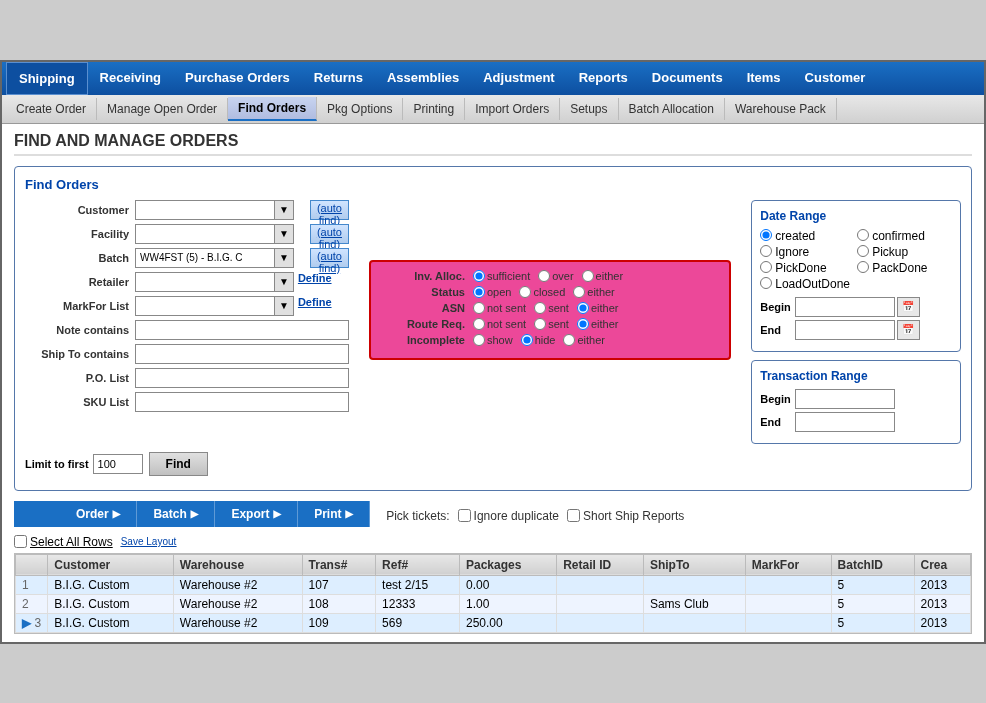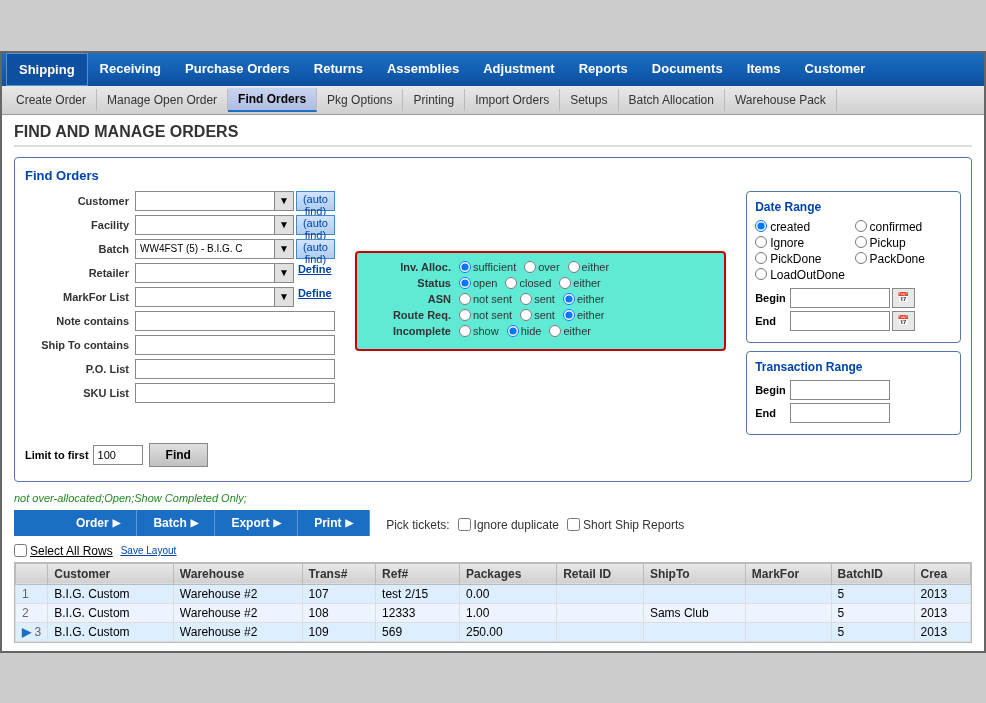--- a/index.html
+++ b/index.html
@@ -28,25 +28,25 @@
     .form-left { flex: 1; }
     .form-middle { width: 380px; }
     .form-right { width: 220px; }
     
     .form-row { display: flex; align-items: center; margin-bottom: 4px; }
     .form-label { width: 110px; text-align: right; font-weight: bold; color: #333; padding-right: 6px; font-size: 11px; }
     .form-input { border: 1px solid #888; padding: 2px 4px; height: 20px; font-size: 11px; flex: 1; }
     .form-input-with-btn { display: flex; flex: 1; }
     .form-input-with-btn input { border: 1px solid #888; padding: 2px 4px; height: 20px; font-size: 10px; flex: 1; }
     .dropdown-btn { border: 1px solid #888; border-left: none; background: #e0e0e0; padding: 0 4px; height: 20px; cursor: pointer; font-size: 10px; }
-    .auto-find-btn { border: 1px solid #4488cc; background: linear-gradient(to bottom, #d0e4ff, #b0ccee); padding: 1px 6px; height: 20px; cursor: pointer; color: #0044aa; font-size: 11px; margin-left: 2px; }
+    .auto-find-btn { border: 1px solid #4488cc; background: linear-gradient(to bottom, #d0e4ff, #b0ccee); padding: 1px 6px; height: 20px; cursor: pointer; color: #0044aa; font-size: 11px; margin-left: 16px; text-decoration: underline; }
     .define-link { color: #0044aa; font-weight: bold; text-decoration: underline; cursor: pointer; margin-left: 4px; font-size: 11px; }
     
     
-    .options-box { border: 2px solid #cc0000; border-radius: 4px; padding: 8px 12px; background: #5eead4; }
+    .options-box { border: 2px solid #cc0000; border-radius: 4px; padding: 8px 12px; background: #ec4899; }
     .option-row { display: flex; align-items: center; margin-bottom: 4px; }
     .option-label { width: 90px; text-align: right; font-weight: bold; color: #333; padding-right: 8px; font-size: 11px; }
     .radio-group { display: flex; align-items: center; gap: 8px; }
     .radio-item { display: flex; align-items: center; gap: 2px; }
     .radio-item input[type=radio] { width: 12px; height: 12px; }
     .radio-item label { font-size: 11px; color: #333; }
     
     
     .date-range { border: 1px solid #5577aa; border-radius: 4px; padding: 8px; margin-bottom: 8px; }
     .date-range-title { color: #0044aa; font-weight: bold; font-size: 12px; margin-bottom: 6px; }
@@ -354,21 +354,20 @@
         </div>
       </div>
 
       <div class="find-row">
         <span class="limit-label">Limit to first</span>
         <input class="limit-input" type="text" value="100" style="">
         <button class="find-btn">Find</button>
       </div>
     </div>
 
-    <div class="status-text">not over-allocated;Open;Show Completed Only;</div>
 
     <div style="display: flex; align-items: center; margin-bottom: 4px;">
       <div class="toolbar" style="flex: none;">
         <div class="toolbar-btn">
           <span>Order</span>
           <span class="toolbar-arrow">▶</span>
         </div>
         <div class="toolbar-btn">
           <span>Batch</span>
           <span class="toolbar-arrow">▶</span>

